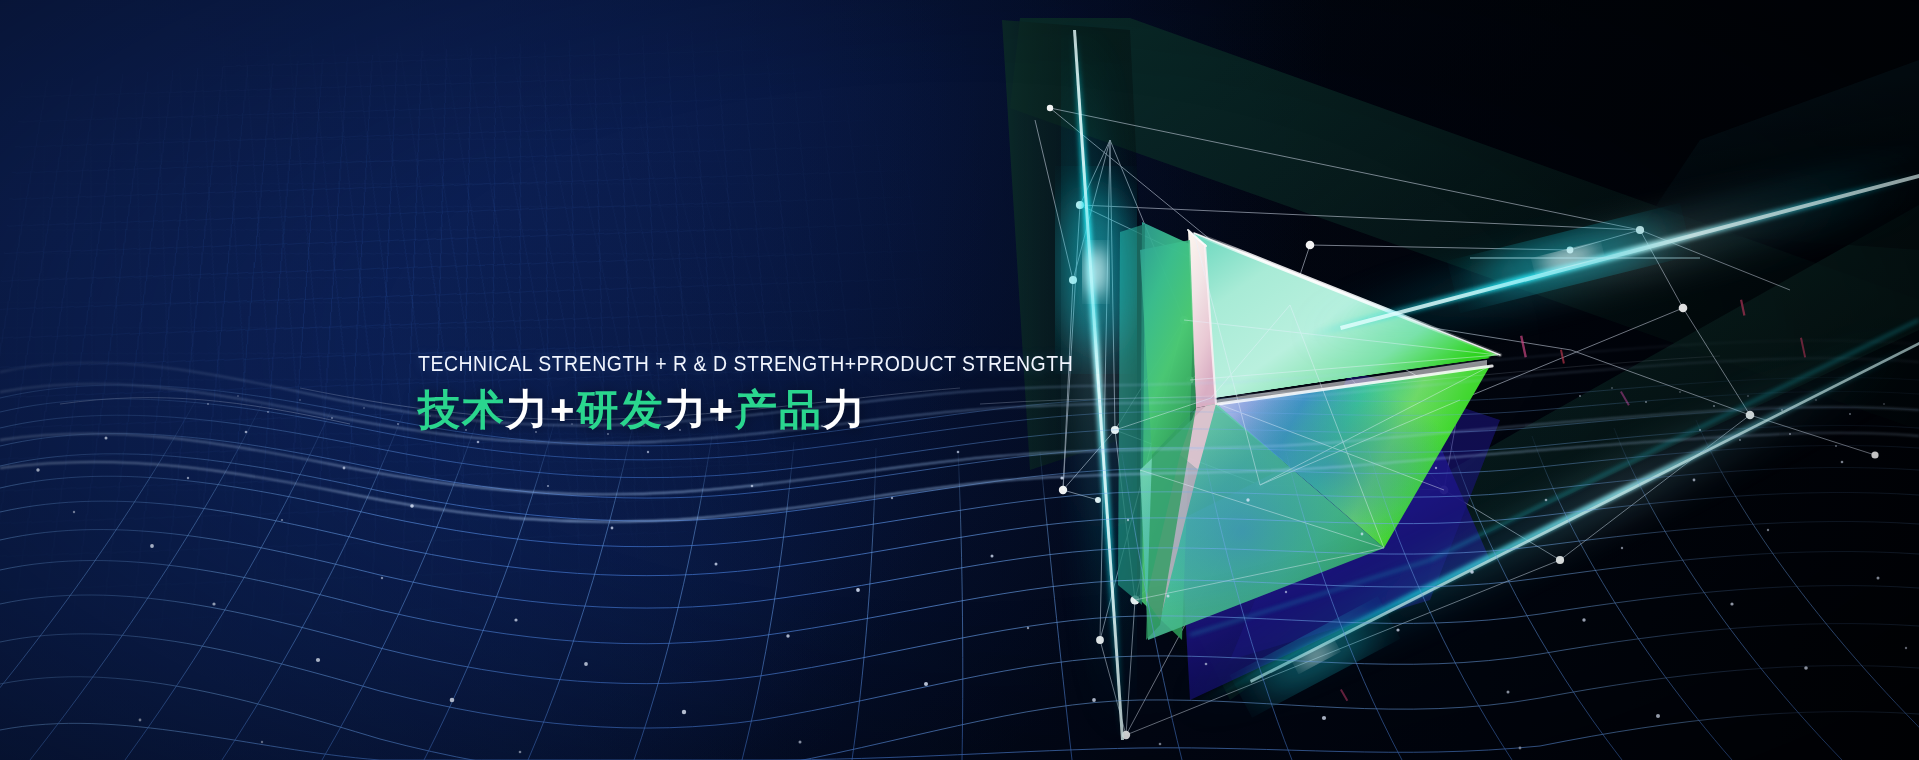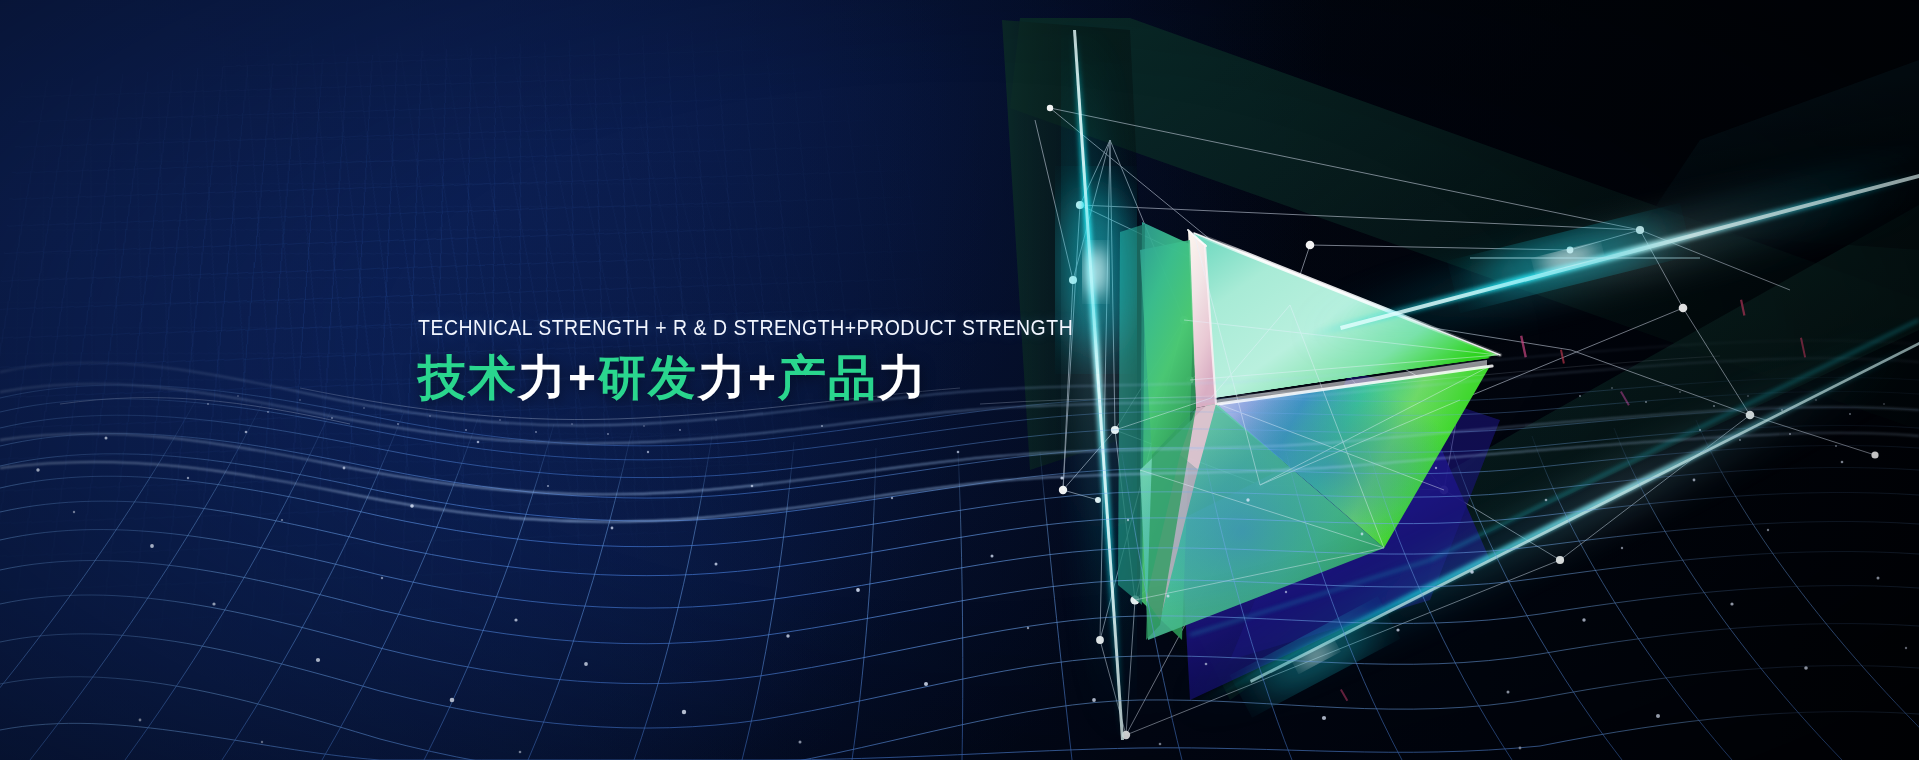--- a/index.html
+++ b/index.html
@@ -49,37 +49,37 @@
       repeating-linear-gradient(76deg, rgba(38,86,180,.30) 0 1px, transparent 1px 24px),
       repeating-linear-gradient(-6deg, rgba(38,86,180,.18) 0 1px, transparent 1px 26px);
     -webkit-mask-image: radial-gradient(ellipse 60% 70% at 45% 55%, #000 5%, transparent 80%);
             mask-image: radial-gradient(ellipse 60% 70% at 45% 55%, #000 5%, transparent 80%);
     transform:perspective(1000px) rotateX(22deg) rotateZ(6deg);
   }
 
   
   #text-block{
     position:absolute;
-    left:418px; top:316px;
+    left:418px; top:352px;
     width:620px;
   }
   #headline-en{
     color:#f2f6ff;
     font-size:22.5px;
     letter-spacing:.6px;
     line-height:1.1;
     white-space:nowrap;
     font-weight:400;
     transform:scaleX(.865);
     transform-origin:left center;
     text-shadow:0 0 12px rgba(120,180,255,.25);
   }
   #headline-cn{
     margin-top:9px;
-    font-size:48px;
+    font-size:42px;
     font-weight:bold;
     letter-spacing:2px;
     line-height:1.15;
     white-space:nowrap;
     color:#ffffff;
     text-shadow:0 2px 14px rgba(0,0,0,.55);
   }
   #headline-cn .g{ color:#2ad68e; }
   #headline-cn .w{ color:#ffffff; }
 </style>

